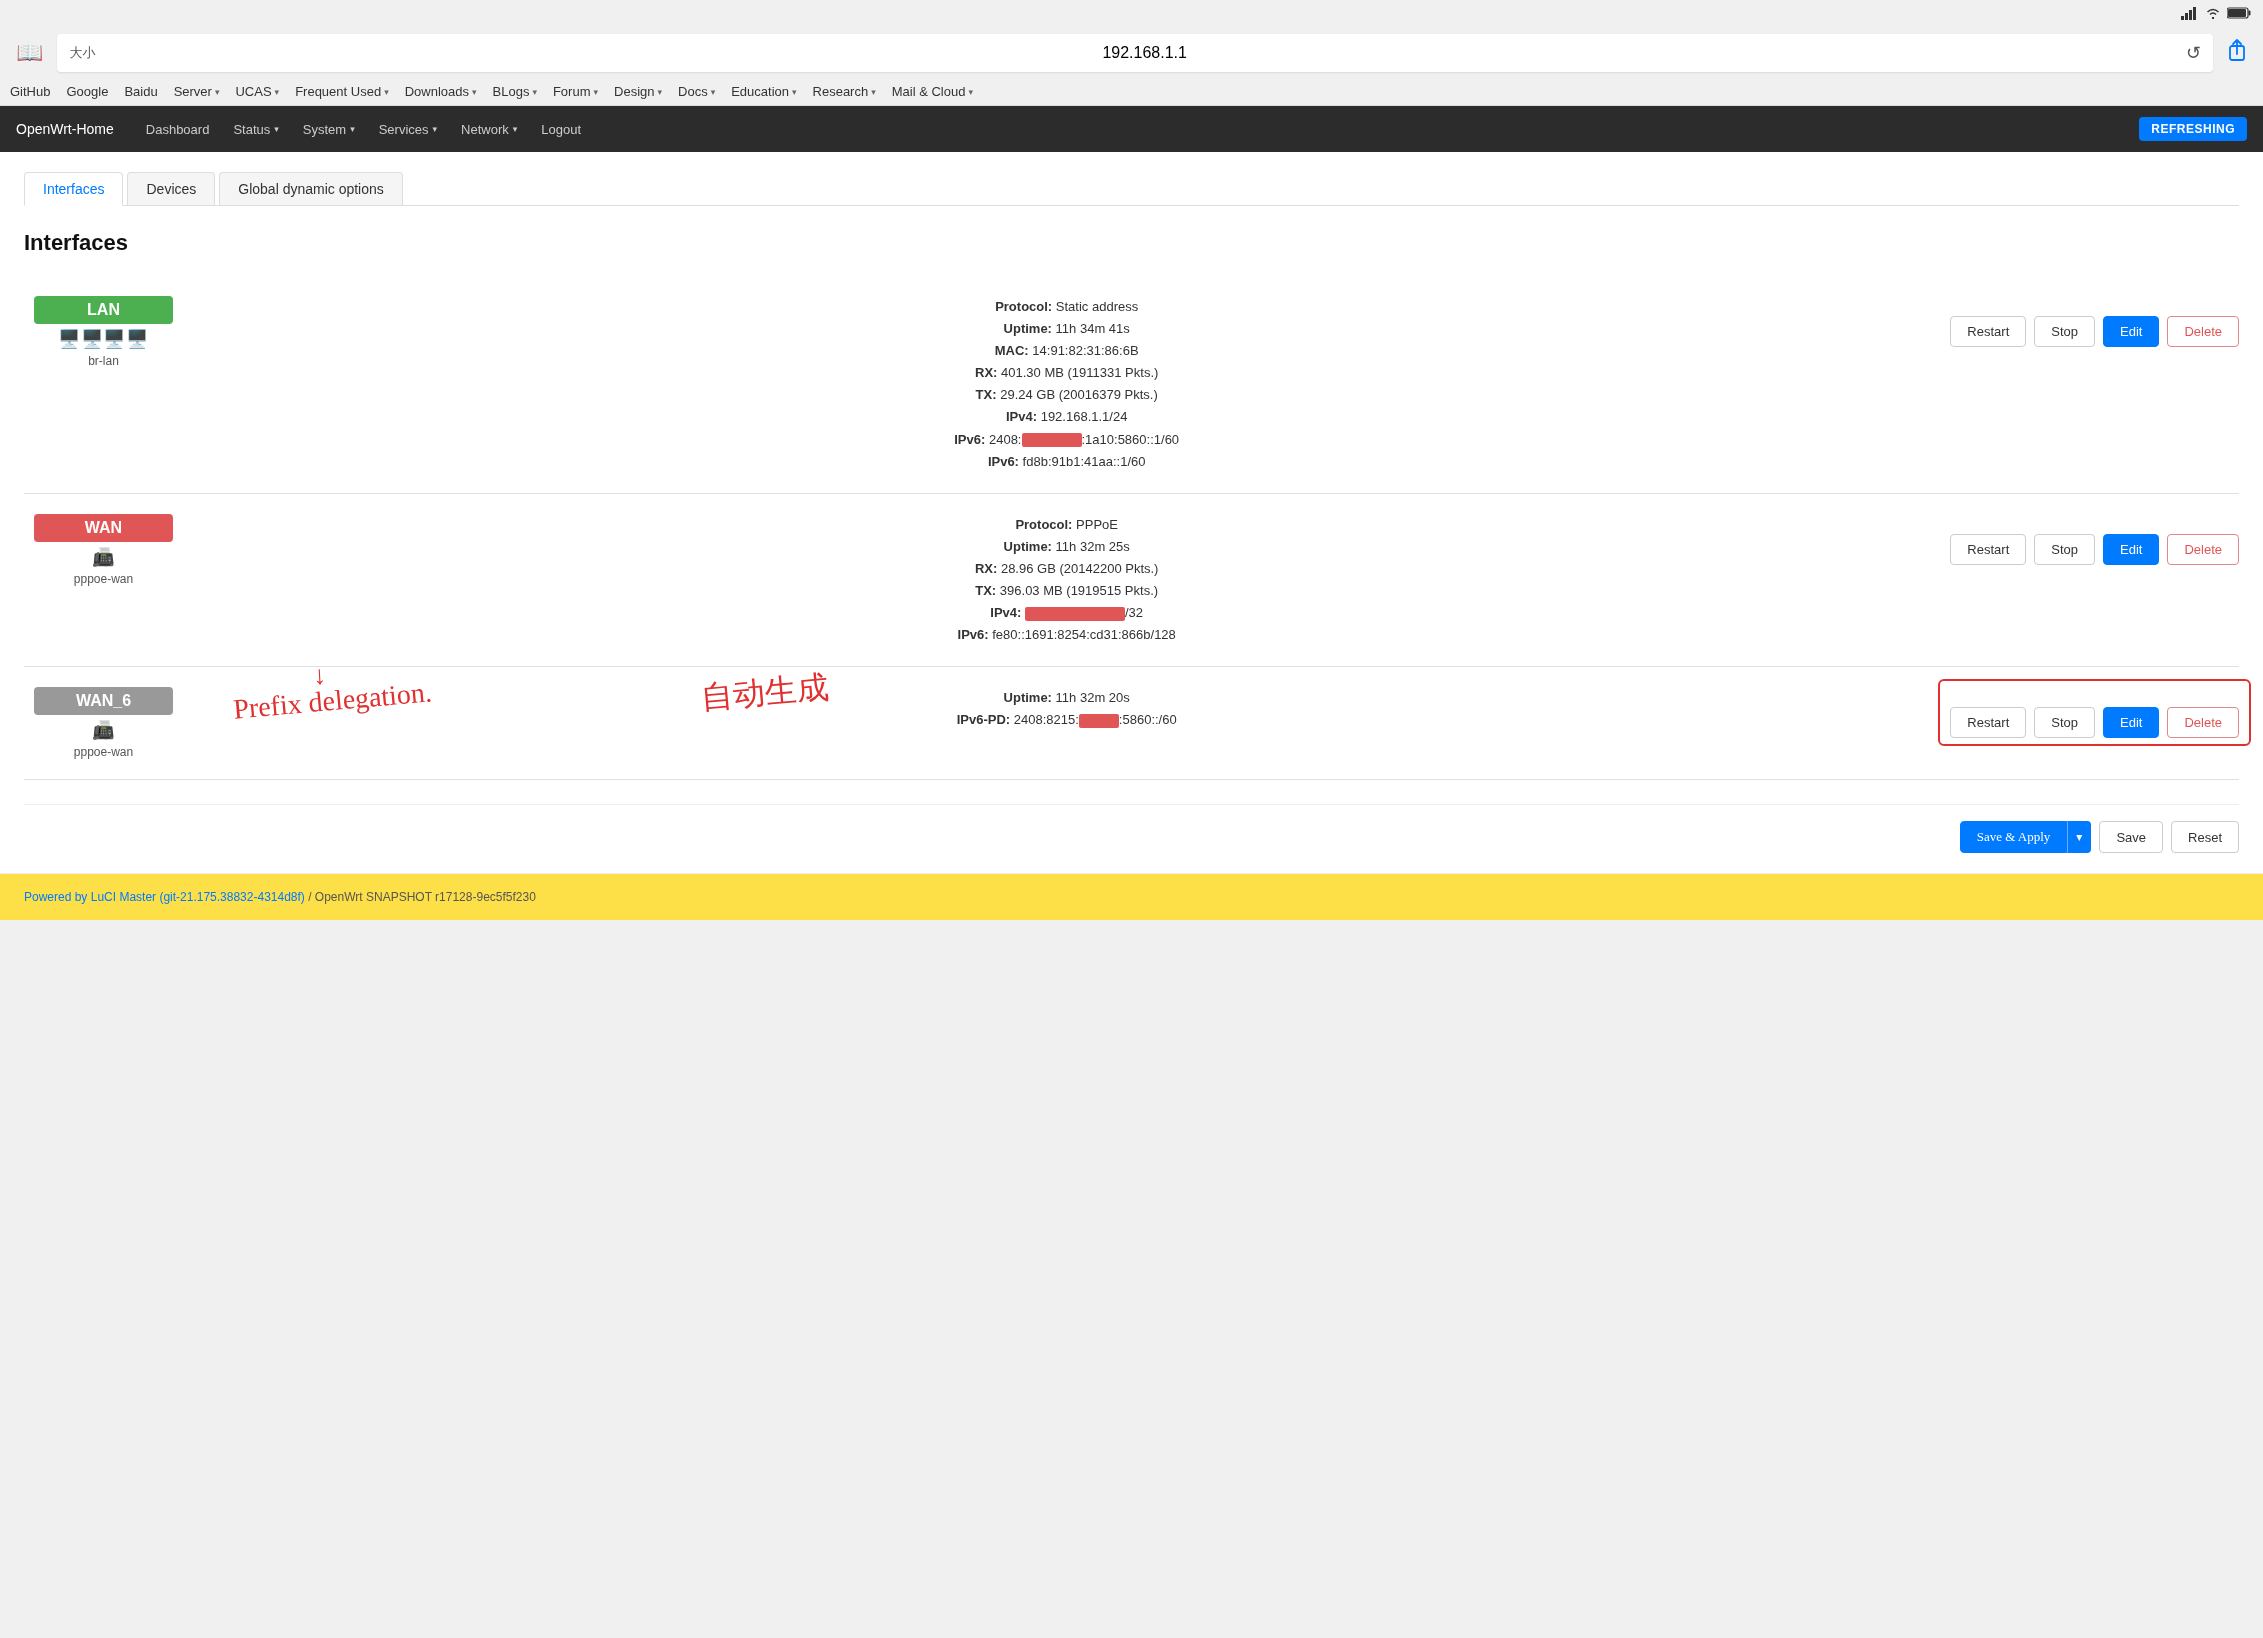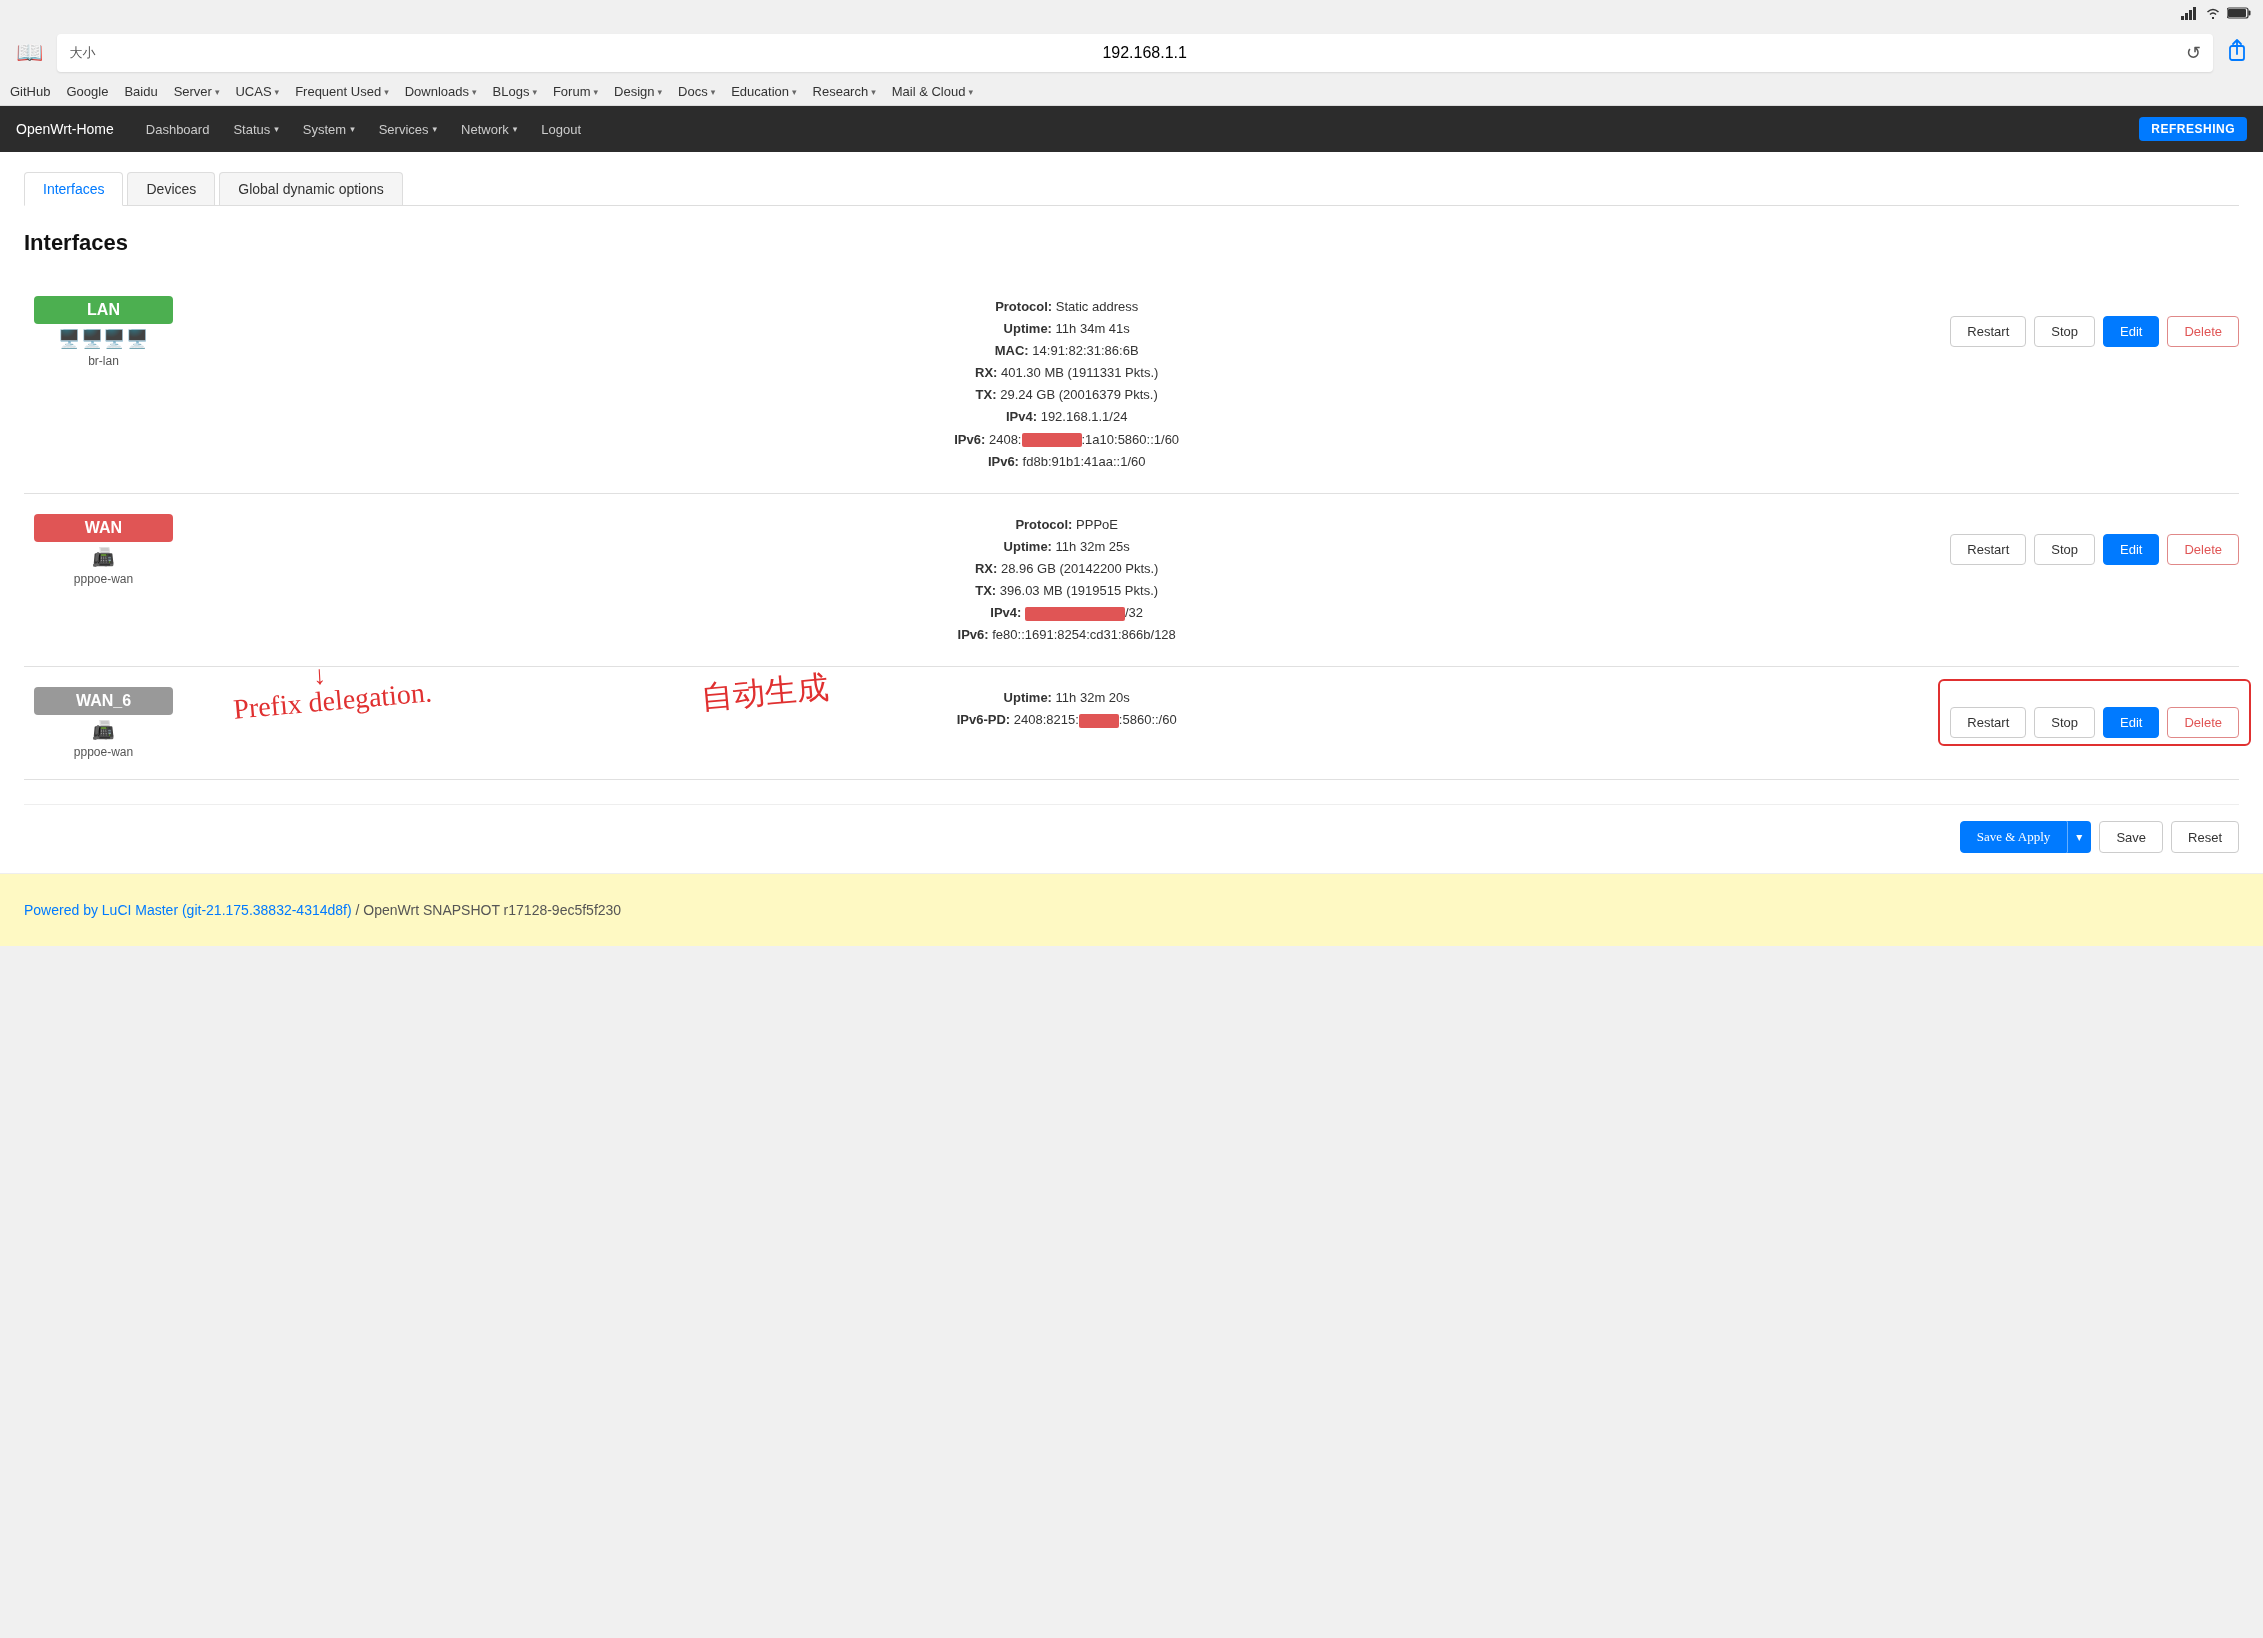--- a/index.html
+++ b/index.html
@@ -285,23 +285,23 @@
       border: 1px solid #007AFF;
       border-left: 1px solid rgba(255,255,255,0.4);
       padding: 7px 8px;
       font-size: 12px;
       cursor: pointer;
       border-radius: 0 4px 4px 0;
     }
 
     
     .page-footer {
-      background: #fef9c3;
-      padding: 28px 24px;
-      font-size: 14px;
+      background: #fde047;
+      padding: 16px 24px;
+      font-size: 12px;
       color: #555;
       border-top: 1px solid #eee;
     }
     .page-footer a { color: #007AFF; text-decoration: none; }
 
     
     .redacted {
       display: inline-block;
       background: #e05555;
       border-radius: 2px;

